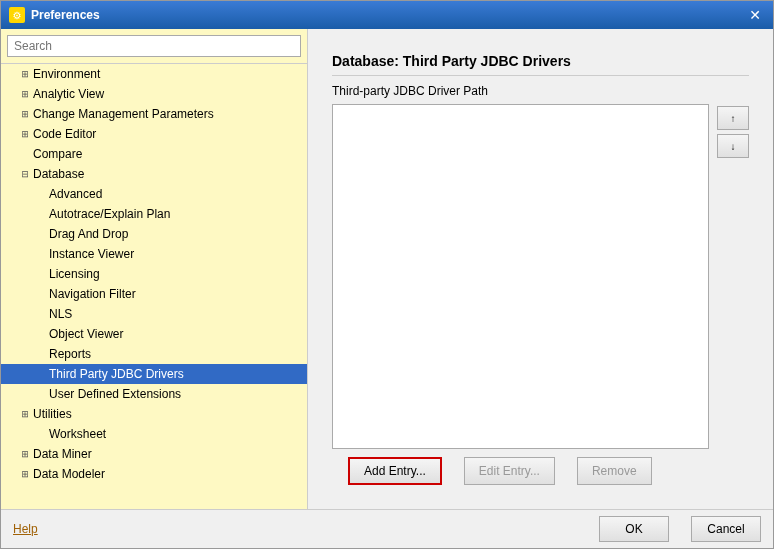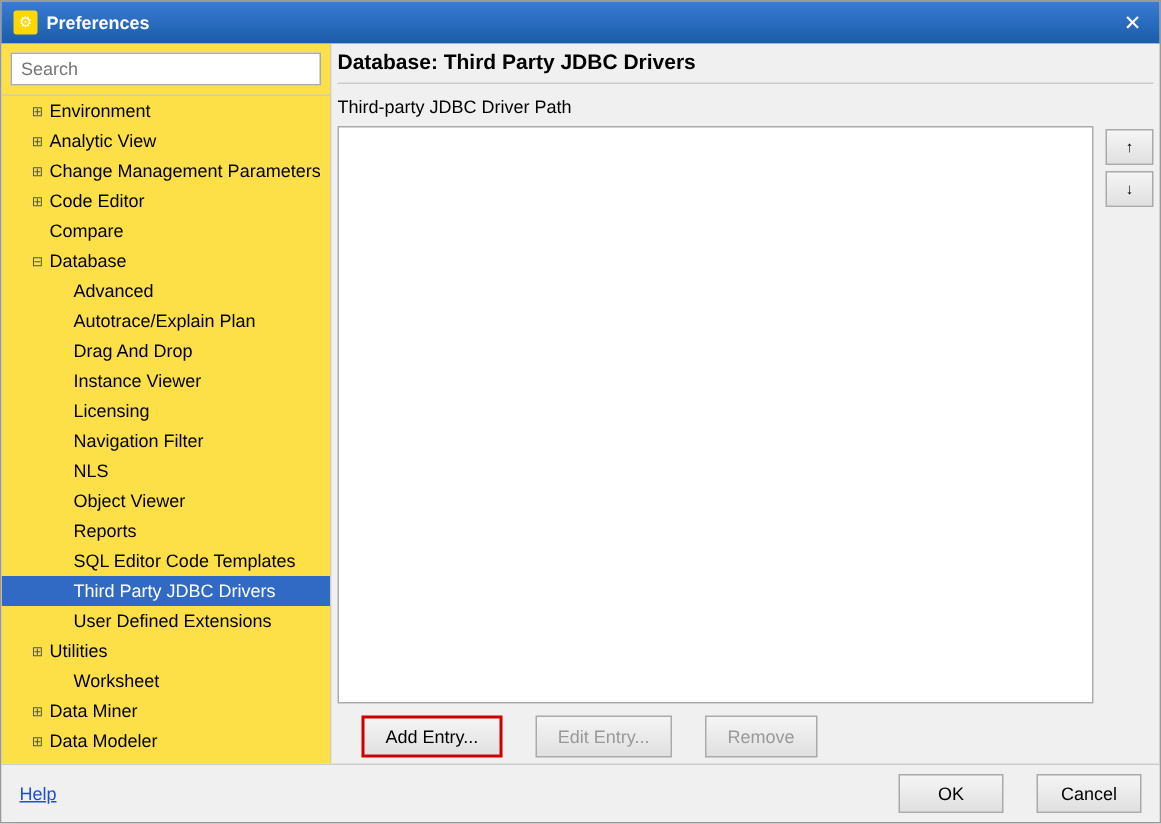--- a/index.html
+++ b/index.html
@@ -63,22 +63,22 @@
       justify-content: center;
     }
 
     .main-body {
       display: flex;
       flex: 1;
       overflow: hidden;
     }
 
     .left-panel {
-      width: 220px;
-      background: #fde047;
+      width: 307px;
+      background: #fef9c3;
       border-right: 1px solid #ccc;
       display: flex;
       flex-direction: column;
       flex-shrink: 0;
     }
 
     .search-box {
       padding: 6px;
       border-bottom: 1px solid #ccc;
     }
@@ -129,21 +129,21 @@
       flex: 1;
     }
 
     .indent-1 { padding-left: 16px; }
     .indent-2 { padding-left: 32px; }
 
     .right-panel {
       flex: 1;
       display: flex;
       flex-direction: column;
-      padding: 4px;
+      padding: 24px;
       background: #f0f0f0;
     }
 
     .right-title {
       font-size: 14px;
       font-weight: bold;
       color: #000;
       margin-bottom: 8px;
       border-bottom: 1px solid #ccc;
       padding-bottom: 6px;
@@ -228,21 +228,21 @@
       background: #f0f0f0;
       border-top: 1px solid #ccc;
       padding: 6px 12px;
       display: flex;
       justify-content: space-between;
       align-items: center;
       flex-shrink: 0;
     }
 
     .help-link {
-      color: #1d4ed8;
+      color: #a16207;
       text-decoration: underline;
       cursor: pointer;
       background: none;
       border: none;
       font-size: 12px;
     }
 
     .footer-right-buttons {
       display: flex;
       gap: 6px;
@@ -345,24 +345,20 @@
             <span class="expand-icon" style="visibility:hidden">·</span>
             <span class="item-label">Object Viewer</span>
           </div>
 
 
           <div class="tree-item indent-2">
             <span class="expand-icon" style="visibility:hidden">·</span>
             <span class="item-label">Reports</span>
           </div>
 
-          <div class="tree-item indent-2">
-            <span class="expand-icon" style="visibility:hidden">·</span>
-            <span class="item-label">SQL Editor Code Templates</span>
-          </div>
 
           <div class="tree-item indent-2 selected">
             <span class="expand-icon" style="visibility:hidden">·</span>
             <span class="item-label">Third Party JDBC Drivers</span>
           </div>
 
           <div class="tree-item indent-2">
             <span class="expand-icon" style="visibility:hidden">·</span>
             <span class="item-label">User Defined Extensions</span>
           </div>

